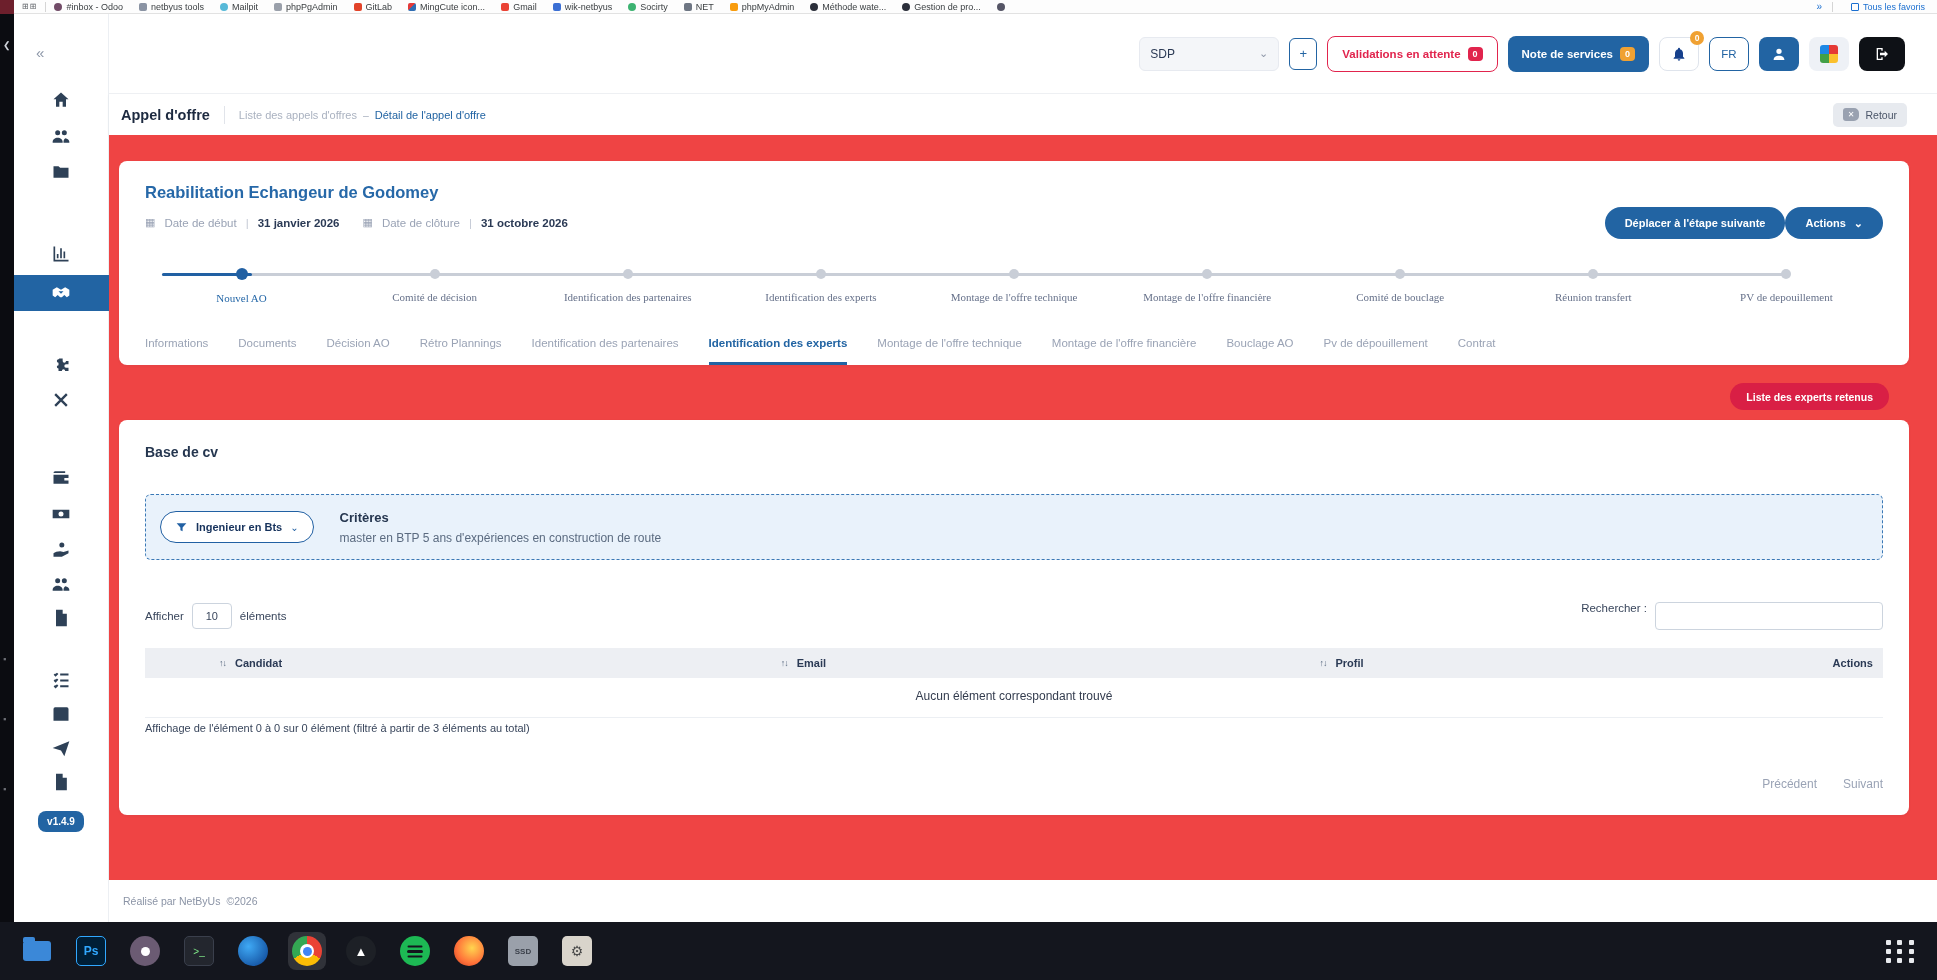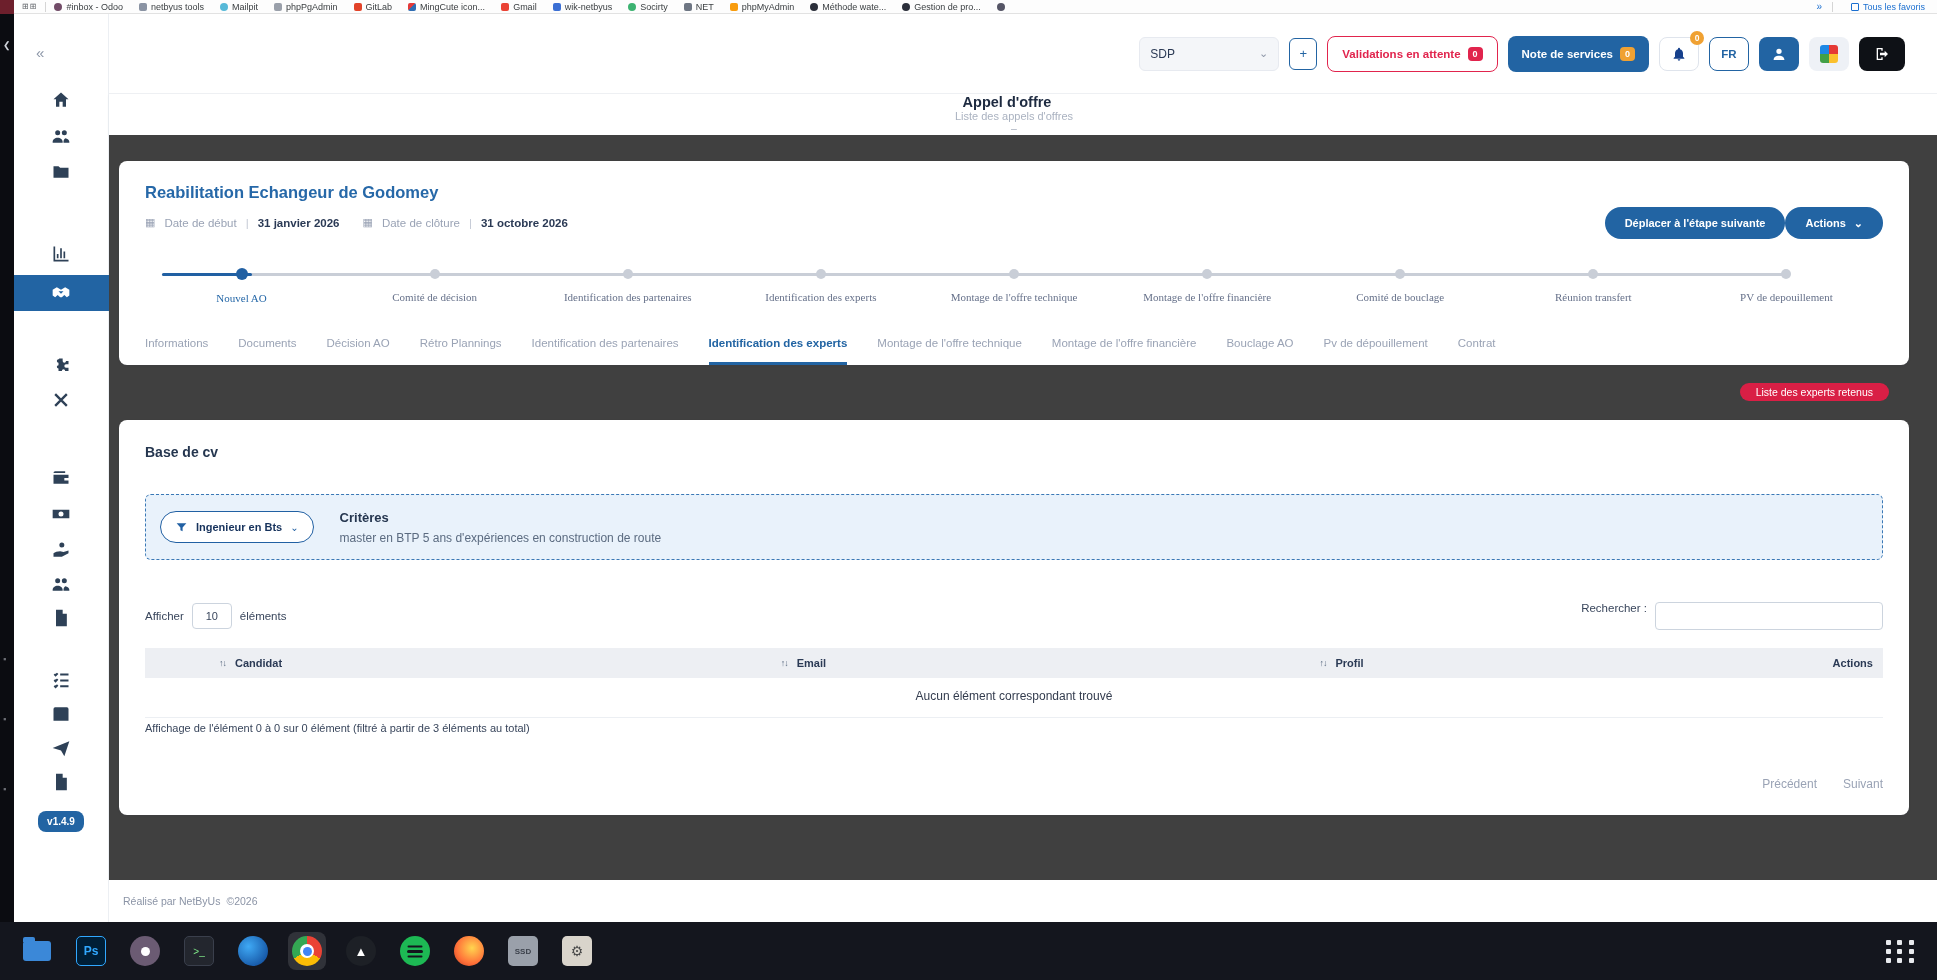--- a/index.html
+++ b/index.html
@@ -35,38 +35,38 @@
   .select-box { width:140px; height:34px; background:#f4f6f9; border:1px solid #e7eaf0; border-radius:6px; display:flex; align-items:center; justify-content:space-between; padding:0 10px; font-size:12px; color:#2b3a55; cursor:pointer; }
   .select-box .chev { color:#8d97a8; font-size:11px; }
   .plus-btn { width:28px; height:32px; background:#fff; border:1px solid #2264a3; border-radius:6px; color:#2264a3; font-size:13px; display:flex; align-items:center; justify-content:center; cursor:pointer; }
   .btn-outline-red { height:36px; border:1px solid #e1244d; background:#fff; color:#e1244d; border-radius:8px; font-size:11.5px; font-weight:bold; display:flex; align-items:center; gap:7px; padding:0 14px; cursor:pointer; }
   .badge-red { background:#e1244d; color:#fff; border-radius:4px; font-size:9px; padding:2px 5px; font-weight:bold; }
   .btn-blue { height:36px; background:#2264a3; color:#fff; border:none; border-radius:8px; font-size:11.5px; font-weight:bold; display:flex; align-items:center; gap:7px; padding:0 14px; cursor:pointer; }
   .badge-orange { background:#f0a132; color:#fff; border-radius:4px; font-size:9px; padding:2px 5px; font-weight:bold; }
   .icon-btn { width:40px; height:34px; border-radius:8px; display:flex; align-items:center; justify-content:center; cursor:pointer; position:relative; background:#fff; border:1px solid #e3e7ee; }
   .icon-btn.bell { border:1px solid #dfe4ec; }
   .bell-badge { position:absolute; top:-7px; right:-6px; background:#f0a132; color:#fff; font-size:8.5px; font-weight:bold; min-width:14px; height:14px; border-radius:50%; display:flex; align-items:center; justify-content:center; }
-  .icon-btn.lang { border:1.5px solid #2264a3; color:#2264a3; font-size:11.5px; font-weight:bold; }
+  .icon-btn.lang { border:1.5px solid #2264a3; color:#2264a3; font-size:11.5px; font-weight:normal; }
   .icon-btn.person { background:#2264a3; border:none; }
   .icon-btn.pinwheel-bg { background:#eef1f6; border:none; }
   .pinwheel { width:18px; height:18px; border-radius:3px; background:conic-gradient(#e53935 0 90deg,#fbc02d 0 180deg,#43a047 0 270deg,#1e88e5 0 360deg); }
   .icon-btn.logout { background:#0e1116; border:none; width:46px; }
 
   
-  #breadcrumb-row { position:absolute; left:109px; top:93px; width:1828px; height:42px; background:#fff; border-top:1px solid #eef0f3; box-shadow:0 2px 3px rgba(30,50,90,.05); display:flex; align-items:center; padding:0 30px 0 12px;flex-direction:column; }
+  #breadcrumb-row { position:absolute; left:109px; top:93px; width:1828px; height:42px; background:#fff; border-top:1px solid #eef0f3; box-shadow:0 2px 3px rgba(30,50,90,.05); display:flex; align-items:center; padding:0 30px 0 12px; }
   #page-title { font-size:14.5px; font-weight:bold; color:#1d2a40; padding-right:14px; }
   .crumb-sep-bar { width:1px; height:18px; background:#e1e4ea; margin-right:14px; }
   .crumb { font-size:11px; color:#aab2c0; }
   .crumb.active { color:#2264a3; }
   .crumb-dash { font-size:10.5px; color:#aab2c0; margin:0 6px; }
   #back-btn { margin-left:auto; background:#e7eaef; border-radius:5px; height:24px; display:flex; align-items:center; gap:6px; padding:0 10px; font-size:10.5px; color:#4a5568; cursor:pointer; }
   #back-btn .bksp { background:#99a1b0; color:#fff; font-size:8px; border-radius:3px 5px 5px 3px; padding:2px 5px; }
 
   
-  #content { position:absolute; left:109px; top:135px; width:1828px; height:745px; background:#404040; }
+  #content { position:absolute; left:109px; top:135px; width:1828px; height:745px; background:#ef4444; }
   .card { background:#fff; border-radius:8px; position:absolute; left:10px; width:1790px; box-shadow:0 1px 3px rgba(30,50,90,.06); }
   #card-offer { top:26px; height:204px; padding:22px 26px; }
   #offer-title { color:#2668a8; font-size:16.5px; font-weight:bold; }
   .dates-row { display:flex; align-items:center; gap:9px; margin-top:14px; font-size:11.5px; }
   .cal-icon { color:#9aa3b5; font-size:11px; }
   .date-label { color:#9aa3b5; }
   .date-bar { color:#c3c9d4; }
   .date-value { color:#2b3a55; font-weight:bold; margin-right:14px; }
   .offer-actions { position:absolute; right:26px; top:46px; display:flex; }
   .pill-blue { background:#2264a3; color:#fff; border:none; border-radius:17px; height:32px; padding:0 20px; font-size:11px; font-weight:bold; display:flex; align-items:center; gap:8px; cursor:pointer; }
@@ -80,21 +80,21 @@
   .dot { width:10px; height:10px; border-radius:50%; background:#c9ced7; margin-top:6px; }
   .step.active .dot { background:#2160a3; width:12px; height:12px; margin-top:5px; }
   .step-label { margin-top:12px; font-size:11px; color:#66718a; text-align:center; }
   .step.active .step-label { color:#2668a8; }
 
   
   #tabs { position:absolute; left:26px; right:26px; bottom:0px; display:flex; gap:30px; }
   .tab { font-size:11.5px; color:#9aa3b5; padding-bottom:13px; cursor:pointer; white-space:nowrap; }
   .tab.active { color:#2264a3; font-weight:bold; border-bottom:3px solid #2264a3; }
 
-  #retained-btn { position:absolute; right:48px; top:248px; background:#d91f45; color:#fff; border:none; border-radius:14px; height:18px; padding:0 16px; font-size:10.5px; font-weight:normal; cursor:pointer;text-align:right; }
+  #retained-btn { position:absolute; right:48px; top:248px; background:#d91f45; color:#fff; border:none; border-radius:14px; height:27px; padding:0 16px; font-size:10.5px; font-weight:bold; cursor:pointer;text-align:right; }
 
   #card-cv { top:285px; height:395px; padding:24px 26px; }
   #cv-title { color:#25364f; font-size:14px; font-weight:bold; }
 
   #criteria-box { margin-top:34px; border:1.5px dashed #3a78b5; border-radius:6px; background:#e9f2fb; height:66px; display:flex; align-items:center; padding:0 14px; gap:26px; }
   #filter-pill { background:#fff; border:1.5px solid #2160a3; border-radius:18px; height:32px; display:flex; align-items:center; gap:8px; padding:0 14px; cursor:pointer; }
   #filter-pill .pill-text { color:#16325c; font-size:11px; font-weight:bold; }
   #filter-pill .chev { color:#2160a3; font-size:10px; }
   .criteria-texts .h { color:#25364f; font-size:13px; font-weight:bold; }
   .criteria-texts .d { color:#5b6b80; font-size:12px; margin-top:6px; }

